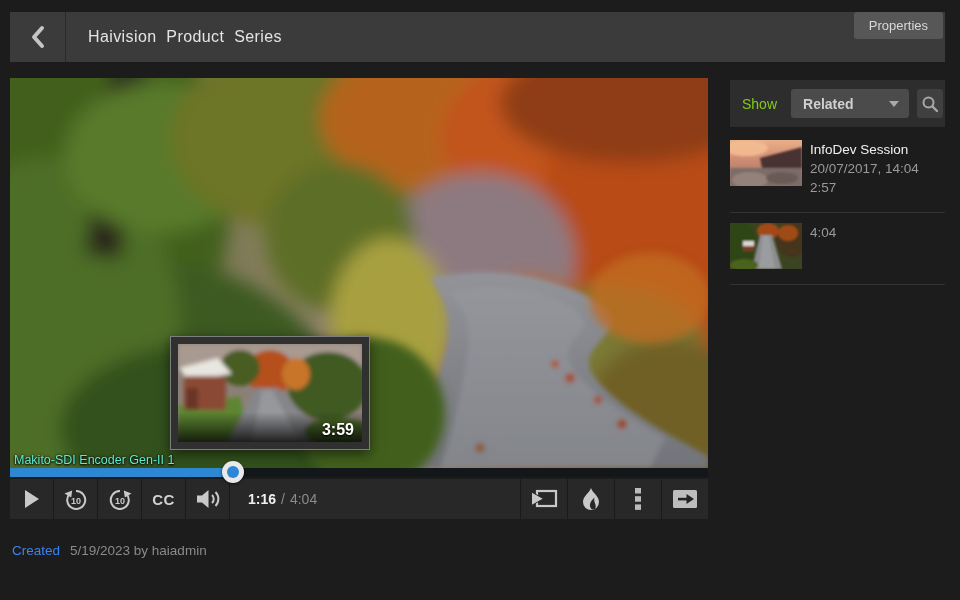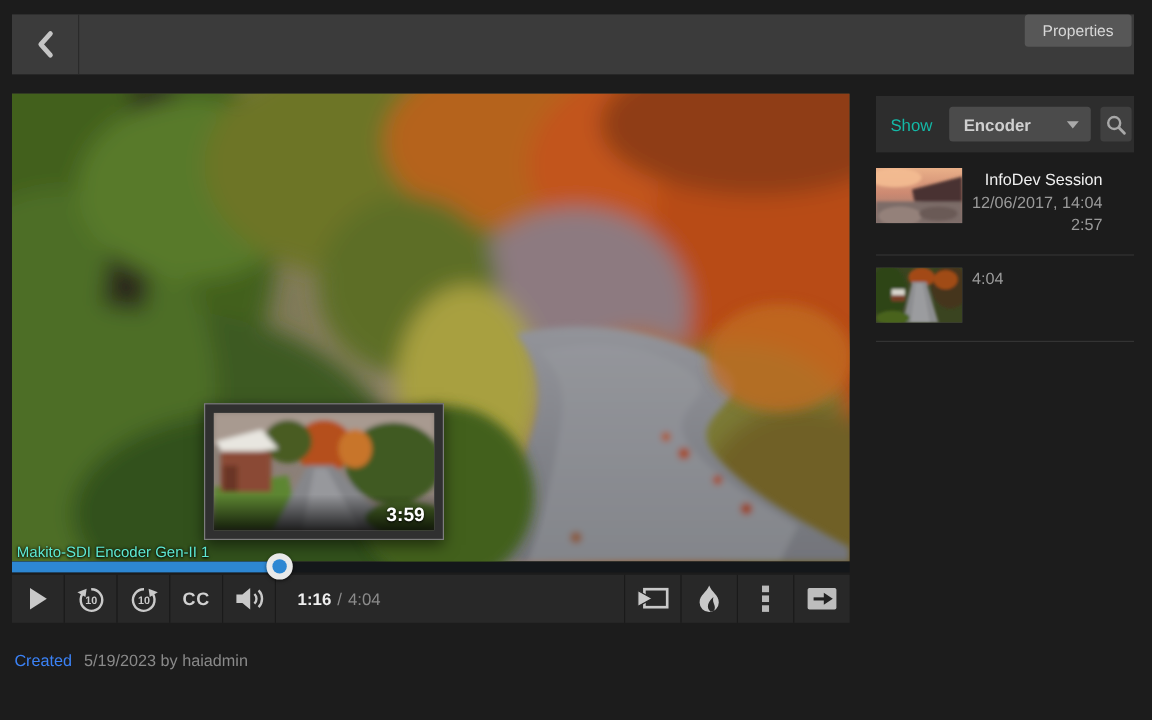--- a/index.html
+++ b/index.html
@@ -81,36 +81,36 @@
     flex:1;display:flex;align-items:center;padding-left:18px;font-size:14px;color:#8b8b8b;
   }
   .time-current{color:#efefef;font-weight:bold;margin-right:5px;}
   .time-sep{margin-right:5px;}
   .cc-label{font-size:15px;font-weight:bold;color:#d2d2d2;letter-spacing:.5px;}
   
   .filter-row{
     position:absolute;left:730px;top:80px;width:215px;height:47px;
     background:#2d2d2d;display:flex;align-items:center;
   }
-  .show-label{color:#14b8a6;font-size:14px;margin-left:12px;}
+  .show-label{color:#84cc16;font-size:14px;margin-left:12px;}
   .dropdown{
     margin-left:14px;width:118px;height:29px;background:#4b4b4b;border-radius:3px;
     display:flex;align-items:center;cursor:pointer;position:relative;
   }
   .dropdown-value{color:#cfcfcf;font-size:14px;font-weight:bold;margin-left:12px;}
   .caret{
     position:absolute;right:10px;top:12px;width:0;height:0;
     border-left:5px solid transparent;border-right:5px solid transparent;
     border-top:6px solid #aaa;
   }
   .search-btn{
     margin-left:8px;width:26px;height:29px;background:#404040;border-radius:3px;
     display:flex;align-items:center;justify-content:center;cursor:pointer;
   }
-  .related-list{position:absolute;left:730px;top:132px;width:215px;text-align:right;}
+  .related-list{position:absolute;left:730px;top:132px;width:215px;}
   .related-item{
     display:flex;padding:10px 0 15px 0;border-bottom:1px solid #333;cursor:pointer;
   }
   .related-item:first-child{padding-top:8px;}
   .thumb{width:72px;height:46px;overflow:hidden;background:#444;flex:none;}
   .item-meta{margin-left:8px;min-width:0;}
   .item-title{font-size:13.5px;color:#f0f0f0;line-height:19px;white-space:nowrap;}
   .item-title.bold{font-weight:bold;}
   .item-date,.item-duration{font-size:13.5px;color:#9a9a9a;line-height:19px;}
   
@@ -121,20 +121,21 @@
 </style>
 </head>
 <body>
 
 <div class="header">
   <div class="back-btn">
     <svg class="icon" width="18" height="26" viewBox="0 0 18 26">
       <polyline points="13,4 5,13 13,22" fill="none" stroke="#c5c5c5" stroke-width="4" stroke-linecap="round" stroke-linejoin="round"></polyline>
     </svg>
   </div>
+  <div class="page-title">Haivision Product Series</div>
 </div>
 <button class="properties-btn">Properties</button>
 
 <div class="player">
   <div class="video">
 
     <svg class="scene" width="698" height="390" viewBox="0 0 698 390">
       <defs>
         <linearGradient id="bgG" x1="0" y1="0" x2="1" y2="0">
           <stop offset="0" stop-color="#4e5e33"></stop>
@@ -292,21 +293,21 @@
       <rect x="2" y="2" width="24" height="18" rx="1.5" fill="#bdbdbd"></rect>
       <rect x="7" y="9.8" width="11" height="2.6" fill="#222"></rect>
       <polygon points="23,11 15.5,6 15.5,16" fill="#222"></polygon>
     </svg>
   </div>
 </div>
 
 <div class="filter-row">
   <span class="show-label">Show</span>
   <div class="dropdown">
-    <span class="dropdown-value">Encoder</span>
+    <span class="dropdown-value">Related</span>
     <span class="caret"></span>
   </div>
   <div class="search-btn">
     <svg class="icon" width="18" height="18" viewBox="0 0 18 18">
       <circle cx="7.5" cy="7.5" r="5" fill="none" stroke="#a8a8a8" stroke-width="2"></circle>
       <line x1="11.5" y1="11.5" x2="16" y2="16" stroke="#a8a8a8" stroke-width="2.4" stroke-linecap="round"></line>
     </svg>
   </div>
 </div>
 
@@ -329,21 +330,21 @@
           <ellipse cx="16" cy="8" rx="22" ry="8" fill="#f4bc92" opacity=".9"></ellipse>
           <polygon points="30,18 72,7 72,30 32,28" fill="#4a3230"></polygon>
           <rect x="0" y="28" width="72" height="18" fill="#7c6c68"></rect>
           <ellipse cx="20" cy="40" rx="18" ry="8" fill="#94817a"></ellipse>
           <ellipse cx="52" cy="38" rx="16" ry="6" fill="#6a5a56"></ellipse>
         </g>
       </svg>
     </div>
     <div class="item-meta">
       <div class="item-title">InfoDev Session</div>
-      <div class="item-date">12/06/2017, 14:04</div>
+      <div class="item-date">20/07/2017, 14:04</div>
       <div class="item-duration">2:57</div>
     </div>
   </div>
 
   <div class="related-item">
     <div class="thumb">
       <svg width="72" height="46" viewBox="0 0 72 46">
         <defs>
           <filter id="tb2" x="-40%" y="-40%" width="180%" height="180%">
               <feGaussianBlur stdDeviation="1.2"></feGaussianBlur>

